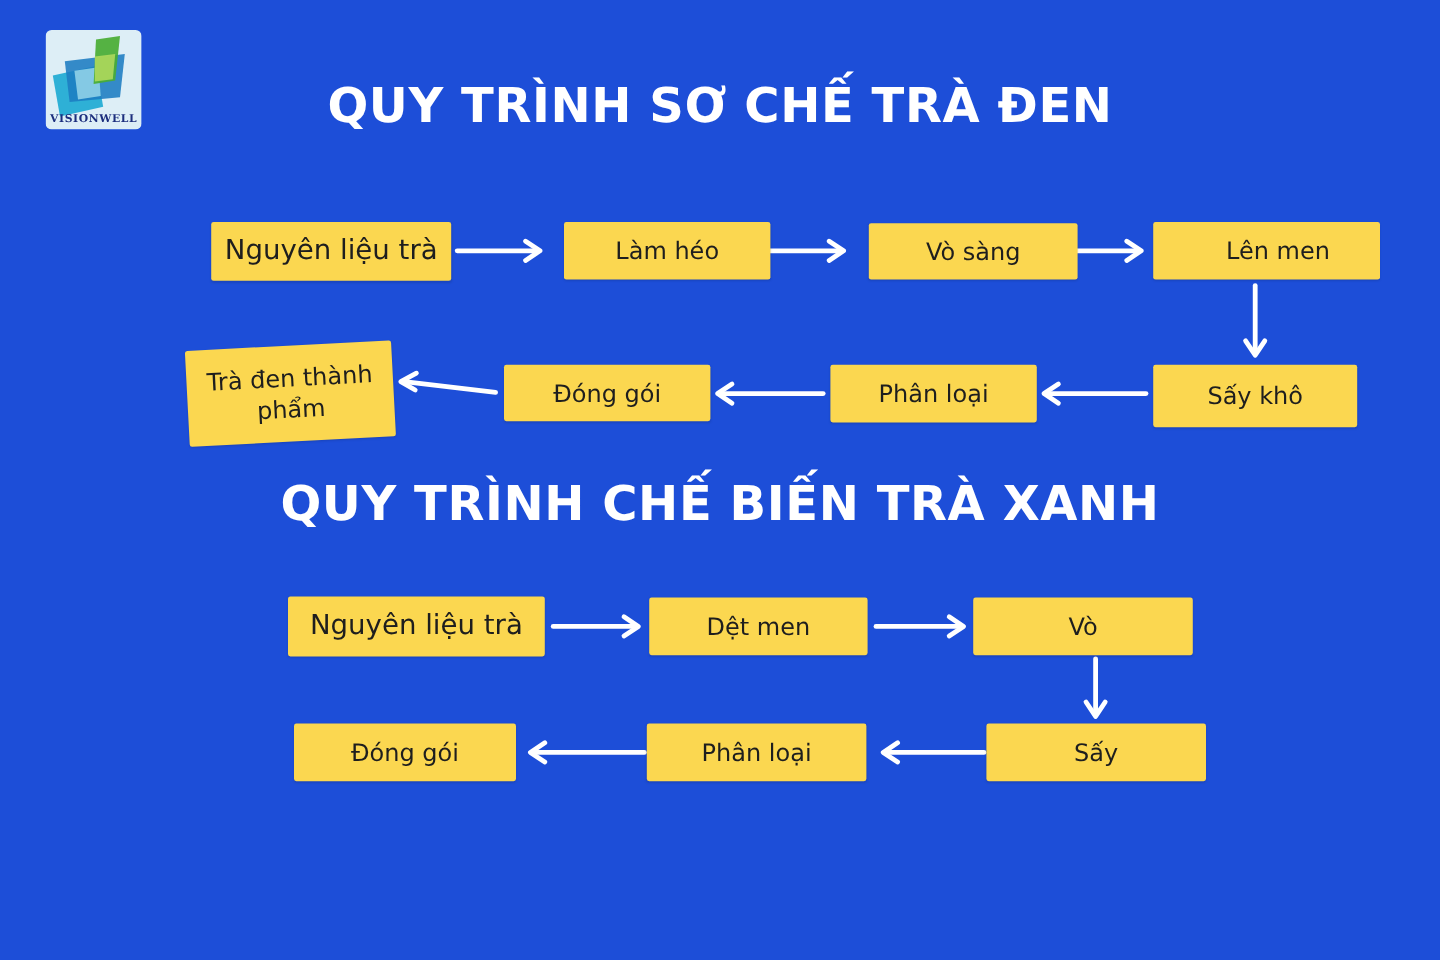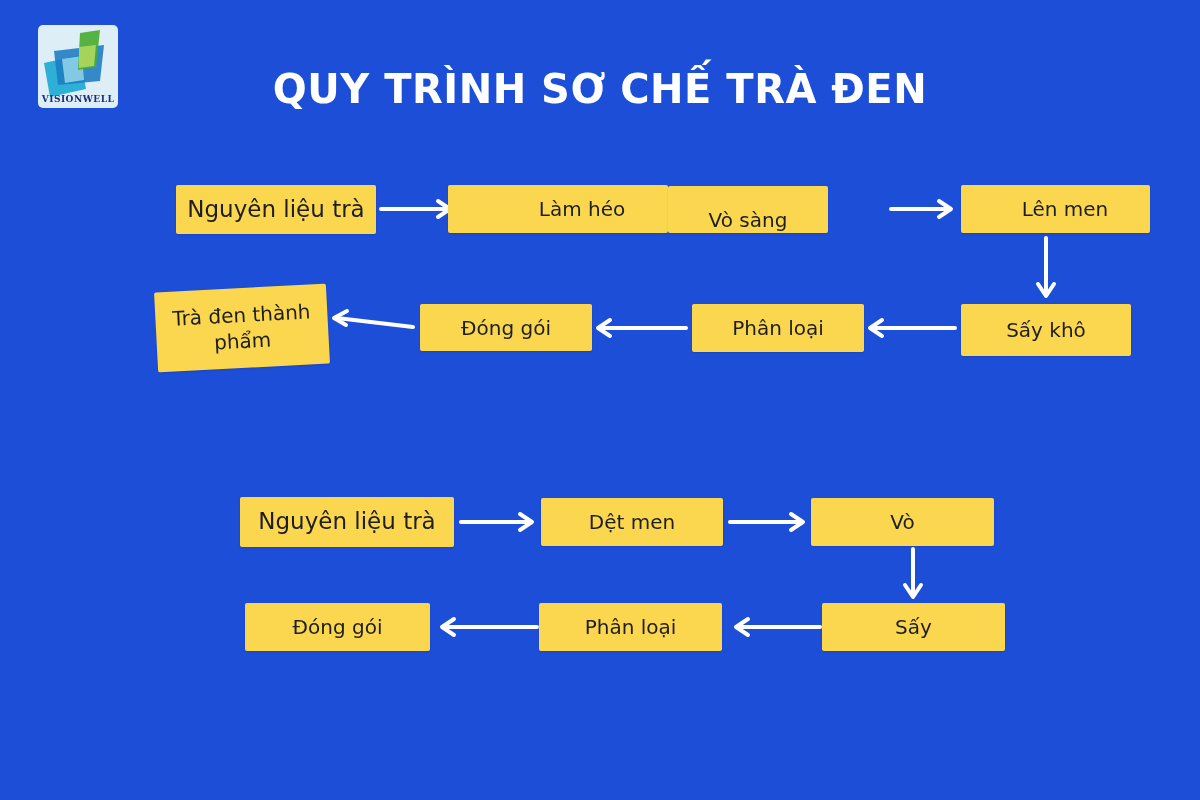--- a/index.html
+++ b/index.html
@@ -25,22 +25,22 @@
   .node{
     position:absolute;display:flex;align-items:center;justify-content:center;
     background:#fbd750;color:#1e1e1e;
     font-size:20px;text-align:center;line-height:1.3;
     border-radius:2px;
     box-shadow:0 1px 2px rgba(0,0,0,.12);
   }
   .node.big{font-size:23px;}
   
   .b1{left:176px;top:185px;width:200px;height:49px;}
-  .b2{left:448px;top:185px;width:172px;height:48px;padding-left:48px;}
-  .b3{left:668px;top:186px;width:160px;height:47px;align-items:flex-end;}
+  .b2{left:470px;top:185px;width:172px;height:48px;}
+  .b3{left:724px;top:186px;width:174px;height:47px;}
   .b4{left:961px;top:185px;width:170px;height:48px;padding-left:19px;}
   .b5{left:961px;top:304px;width:170px;height:52px;}
   .b6{left:692px;top:304px;width:172px;height:48px;}
   .b7{left:420px;top:304px;width:172px;height:47px;}
   .b8{left:156px;top:288px;width:172px;height:80px;transform:rotate(-3deg);font-size:20px;padding:0 6px;box-sizing:border-box;}
   
   .g1{left:240px;top:497px;width:214px;height:50px;}
   .g2{left:541px;top:498px;width:182px;height:48px;}
   .g3{left:811px;top:498px;width:183px;height:48px;}
   .g4{left:822px;top:603px;width:183px;height:48px;}
@@ -145,20 +145,21 @@
   <div class="node b6">
     <span>Phân loại</span>
   </div>
   <div class="node b7">
     <span>Đóng gói</span>
   </div>
   <div class="node b8">
     <span>Trà đen thành phẩm</span>
   </div>
 
+  <h1 class="section-title title-2">QUY TRÌNH CHẾ BIẾN TRÀ XANH</h1>
 
   <div class="node big g1">
     <span>Nguyên liệu trà</span>
   </div>
   <div class="node g2">
     <span>Dệt men</span>
   </div>
   <div class="node g3">
     <span>Vò</span>
   </div>

